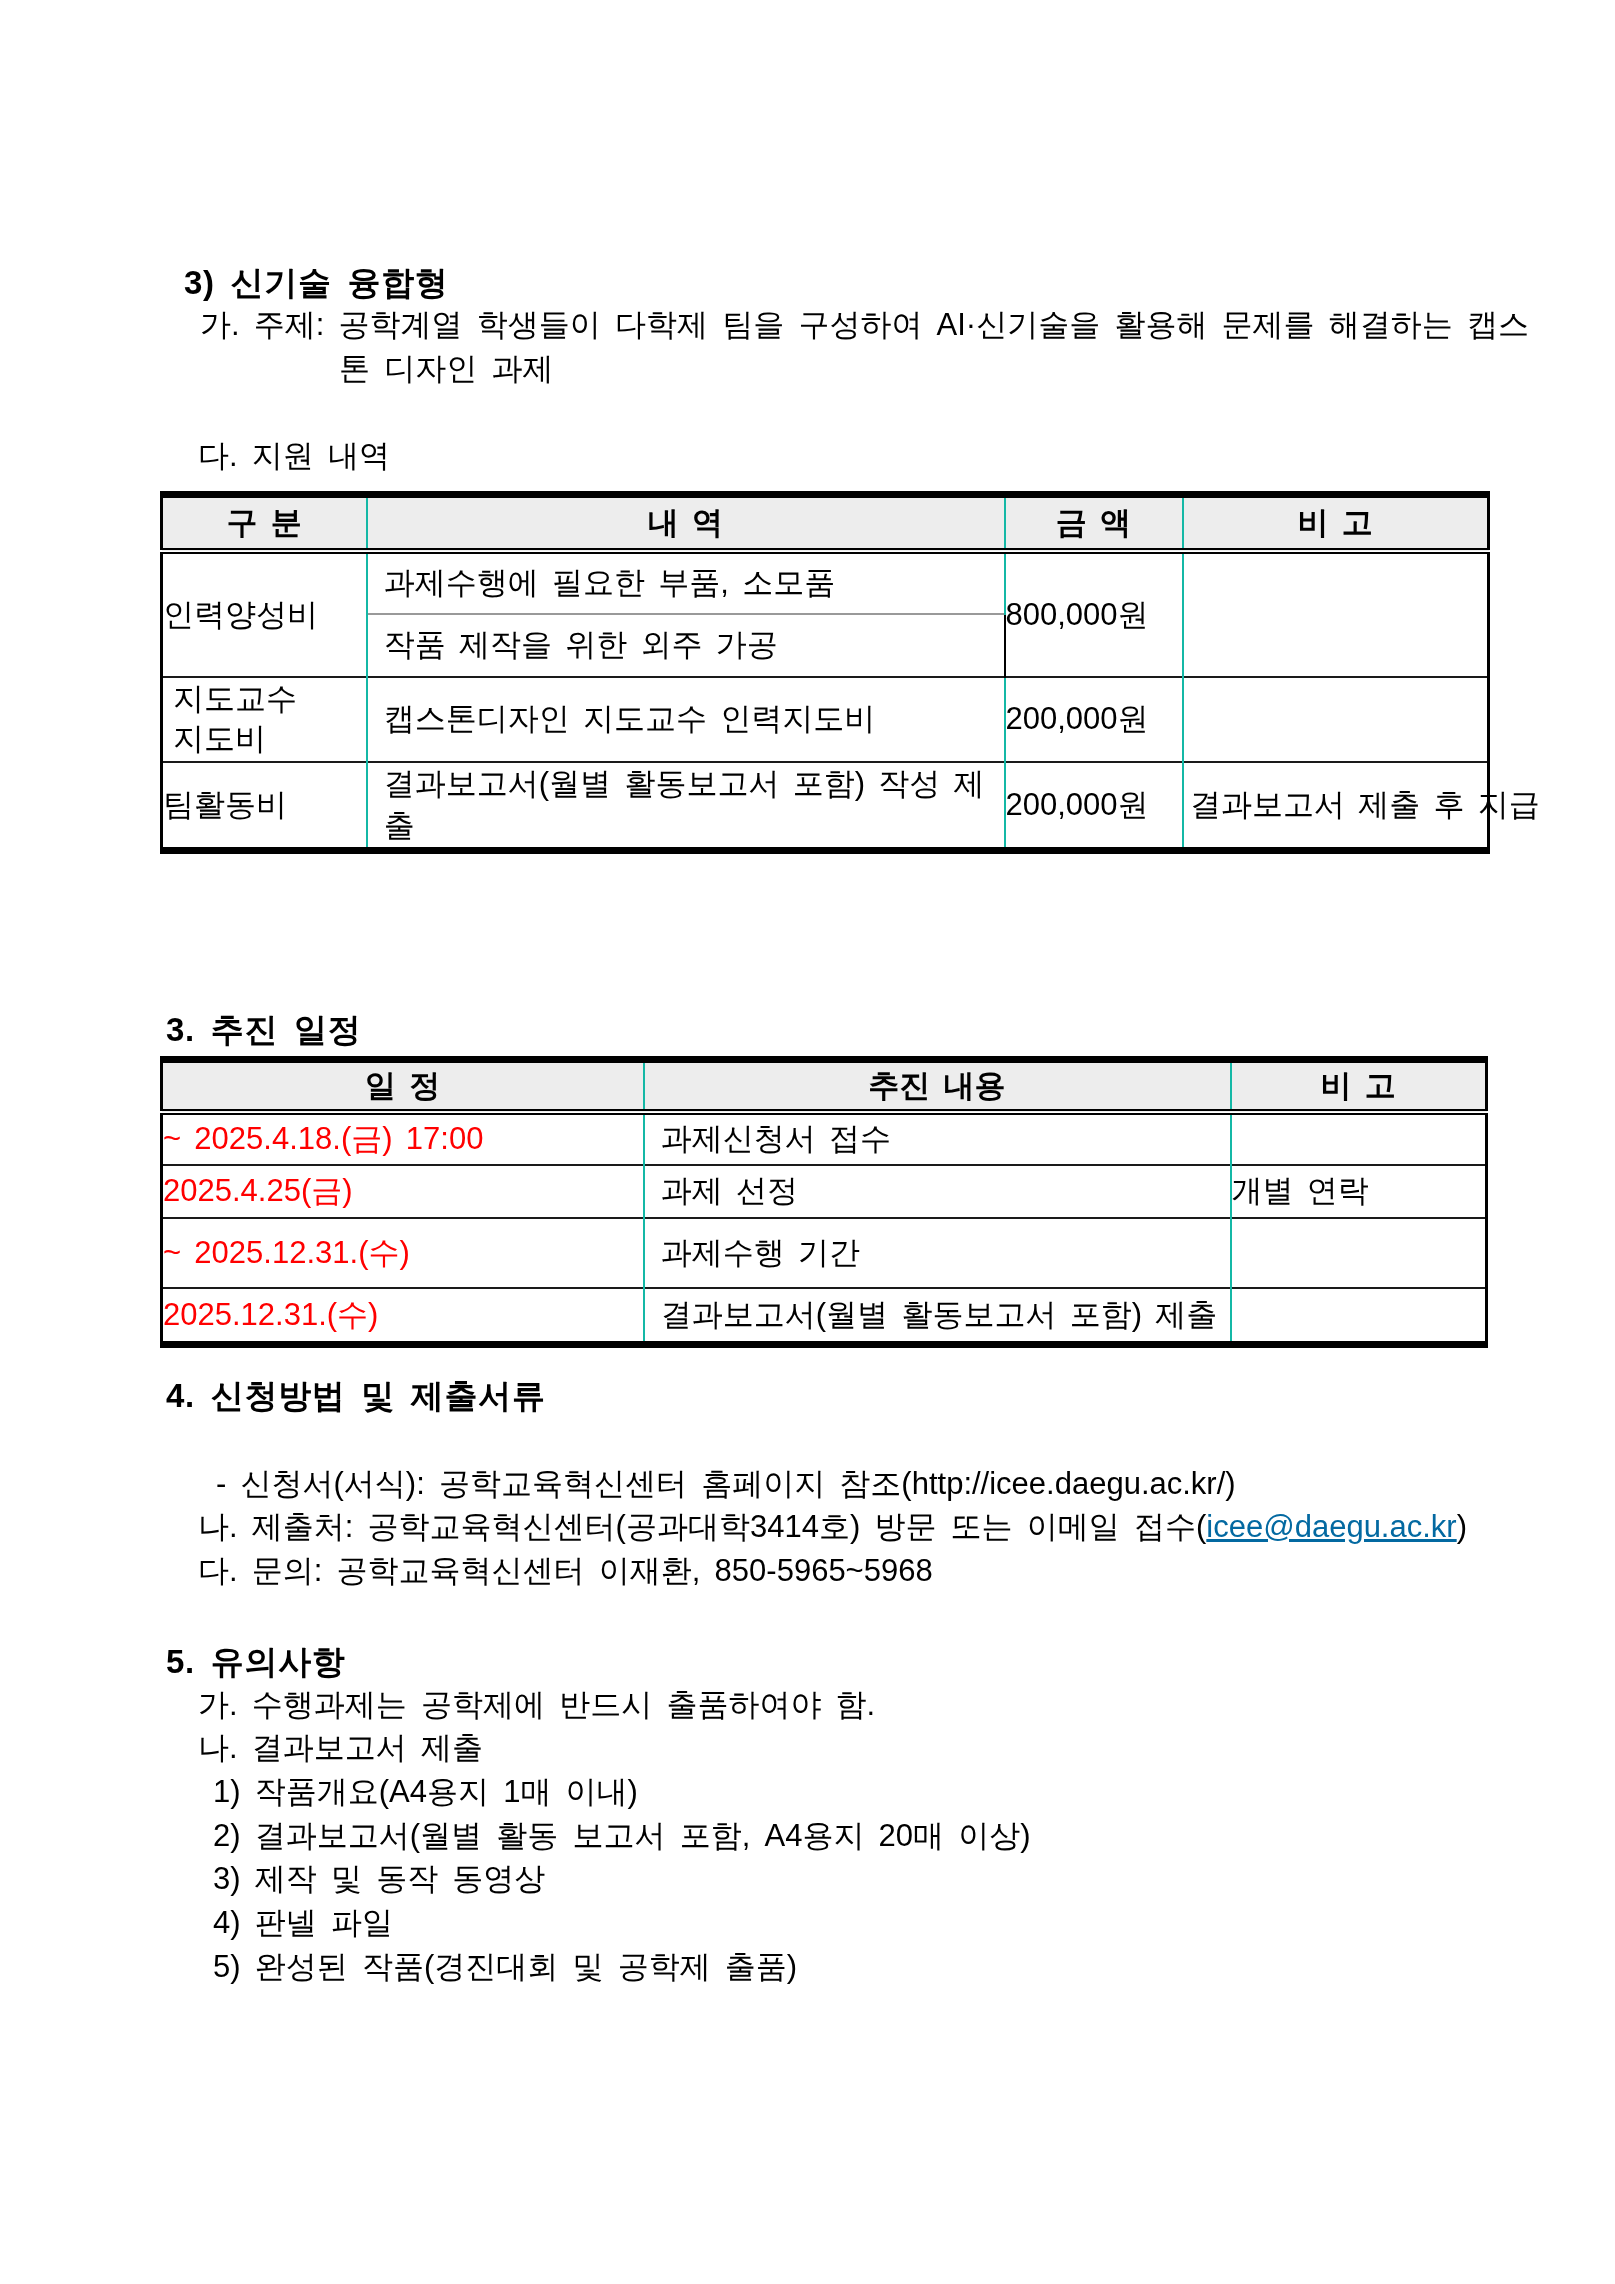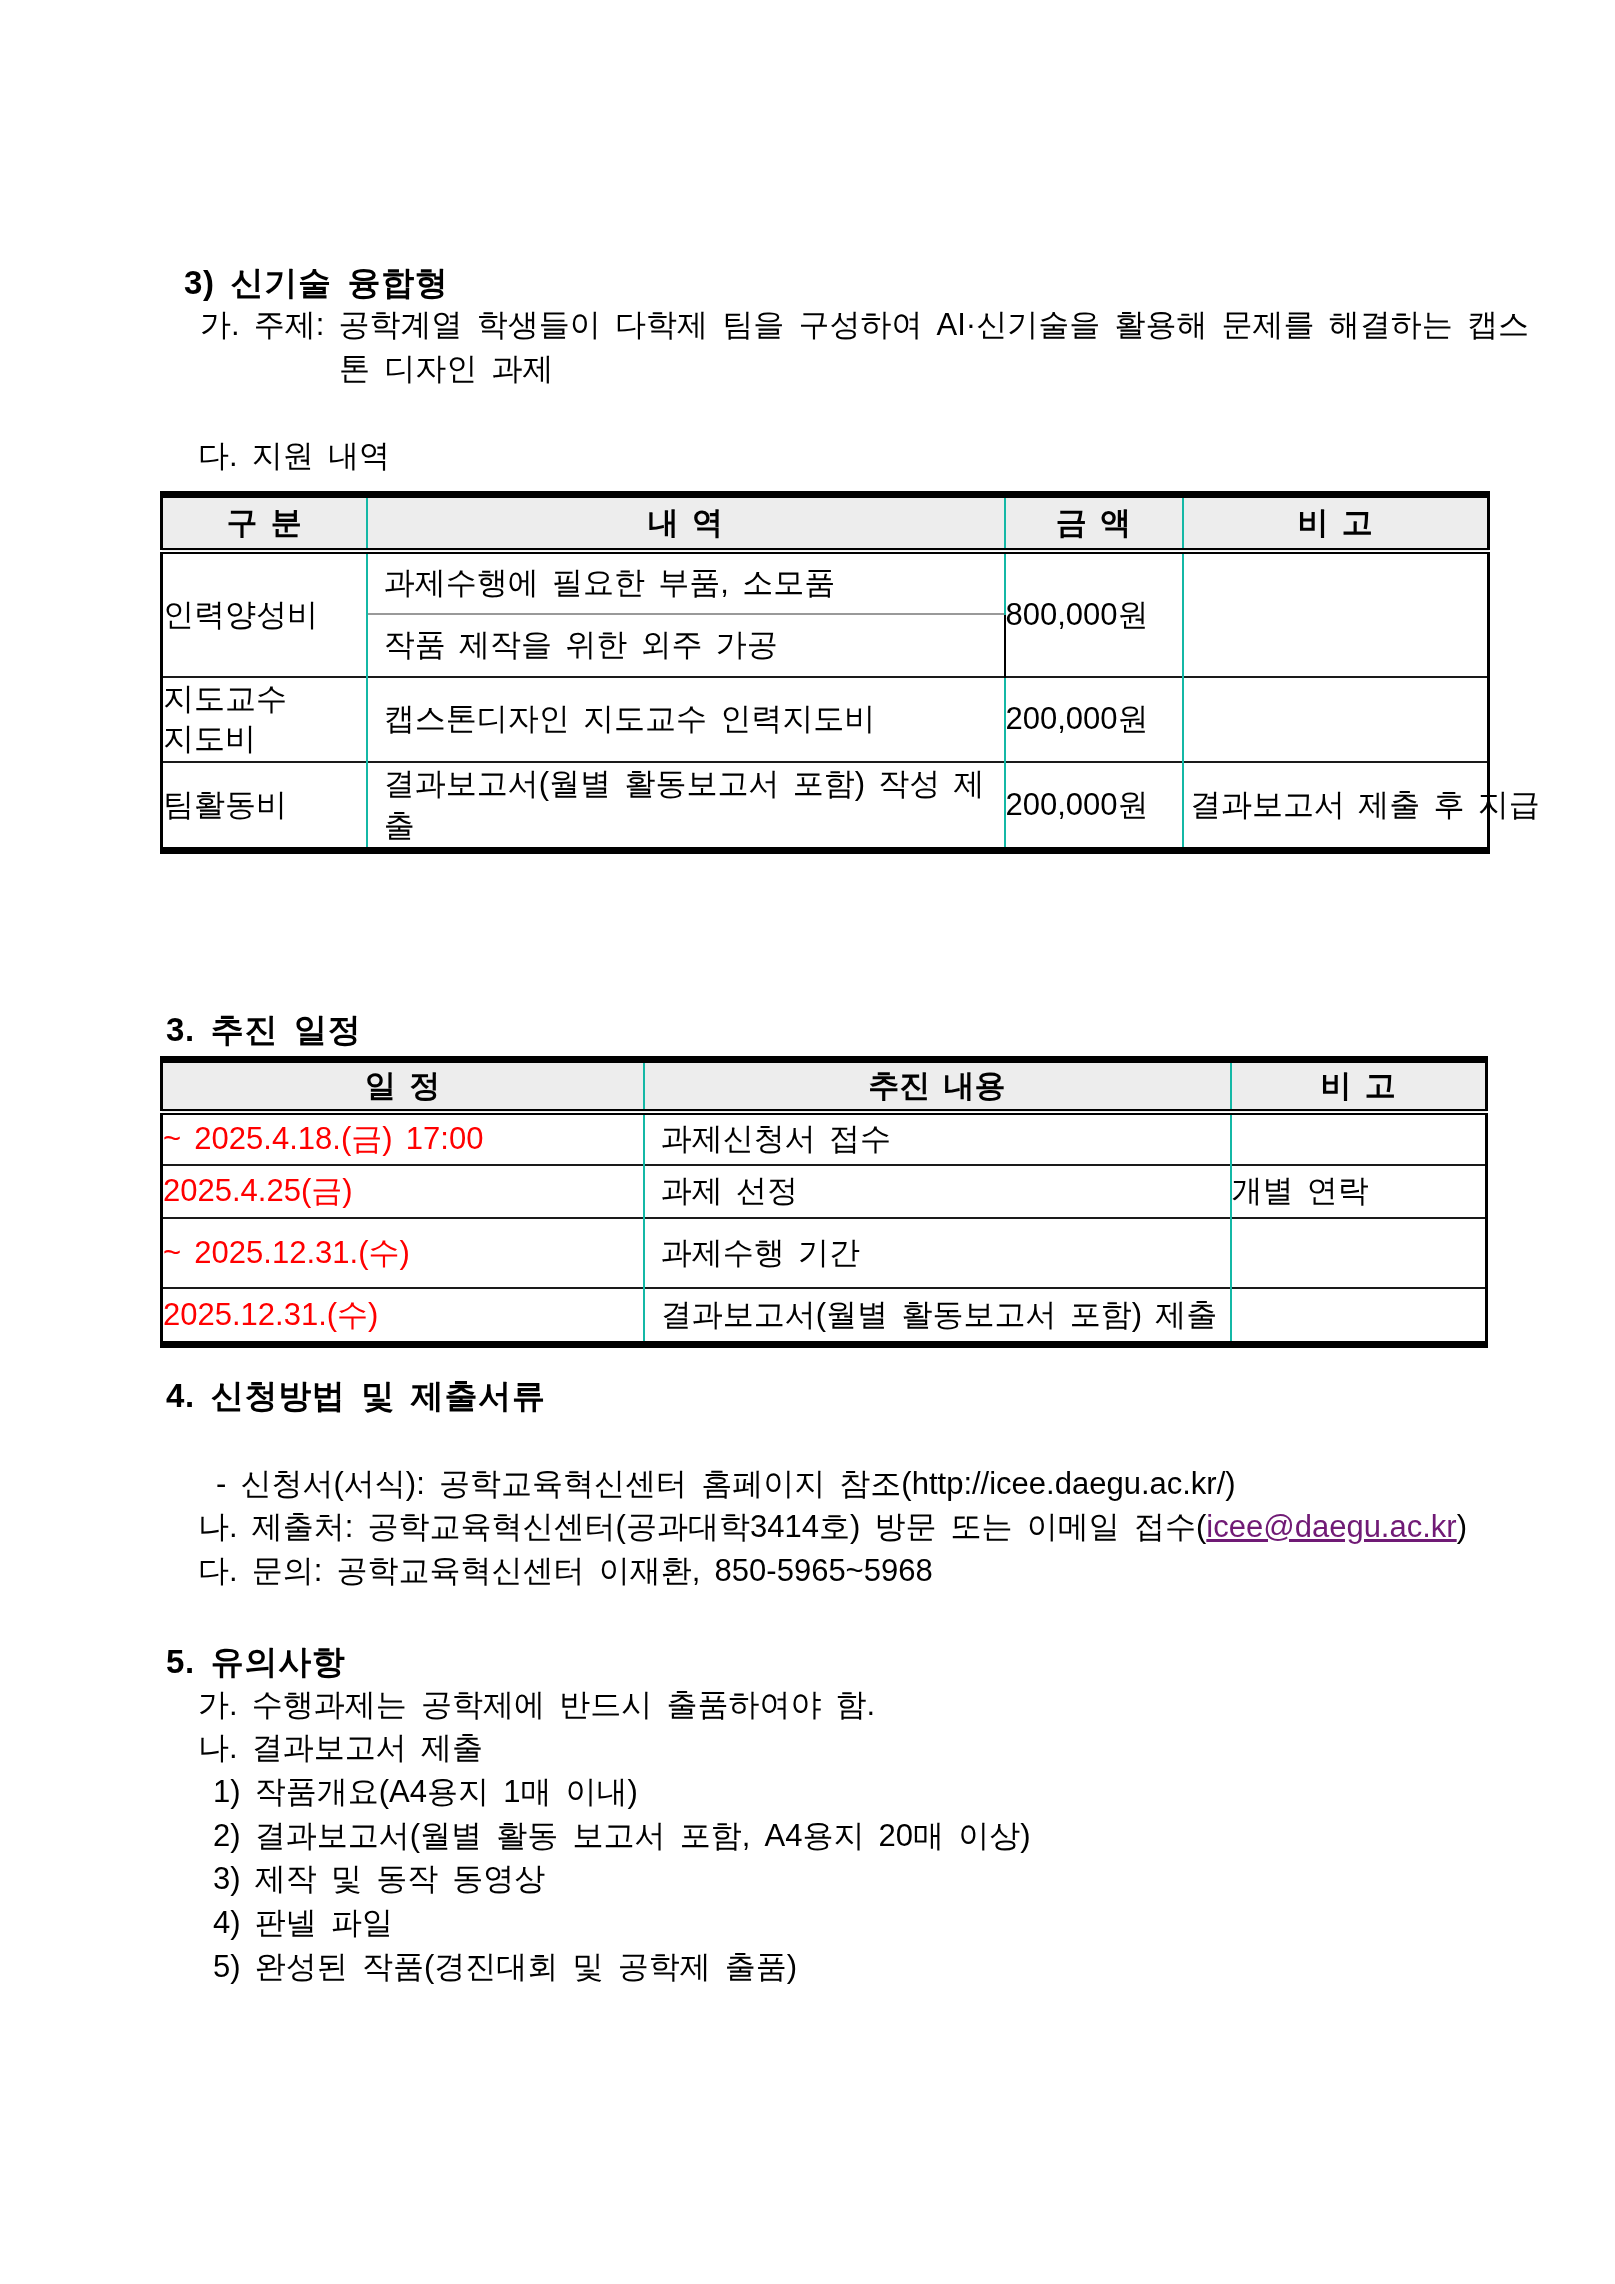--- a/index.html
+++ b/index.html
@@ -40,24 +40,24 @@
     font-weight: 700;
     border-bottom: 6.5px double #000;
     text-align: center;
   }
   table.hwp td { border-top: 2px solid #1a1a1a; }
   td.subdiv { border-top: 2px solid #999 !important; }
 
   .cell-center { text-align: left; }
   .cell-left { text-align: left; padding-left: 16.3px !important; }
   .cell-note { text-align: right; padding-left: 6.5px !important; white-space: nowrap; }
-  .two-line span { display: block; line-height: 40px; }
+  .two-line span { display: block; line-height: 40px; padding-left: 10px; }
 
   .red { color: #ff0000; }
-  a.mail, .mail { color: #701a75; text-decoration: underline; }
+  a.mail, .mail { color: #0369a1; text-decoration: underline; }
   .blk { color: #000000; text-decoration: none; }
 </style>
 </head>
 <body>
 
 <div class="page">
 
   <div class="abs heading" style="top:262px; left:184px;">3) 신기술 융합형</div>
   <div class="abs" style="top:306px; left:200px;">가. 주제: 공학계열 학생들이 다학제 팀을 구성하여 AI·신기술을 활용해 문제를 해결하는 캡스</div>
   <div class="abs" style="top:350px; left:339px;">톤 디자인 과제</div>

